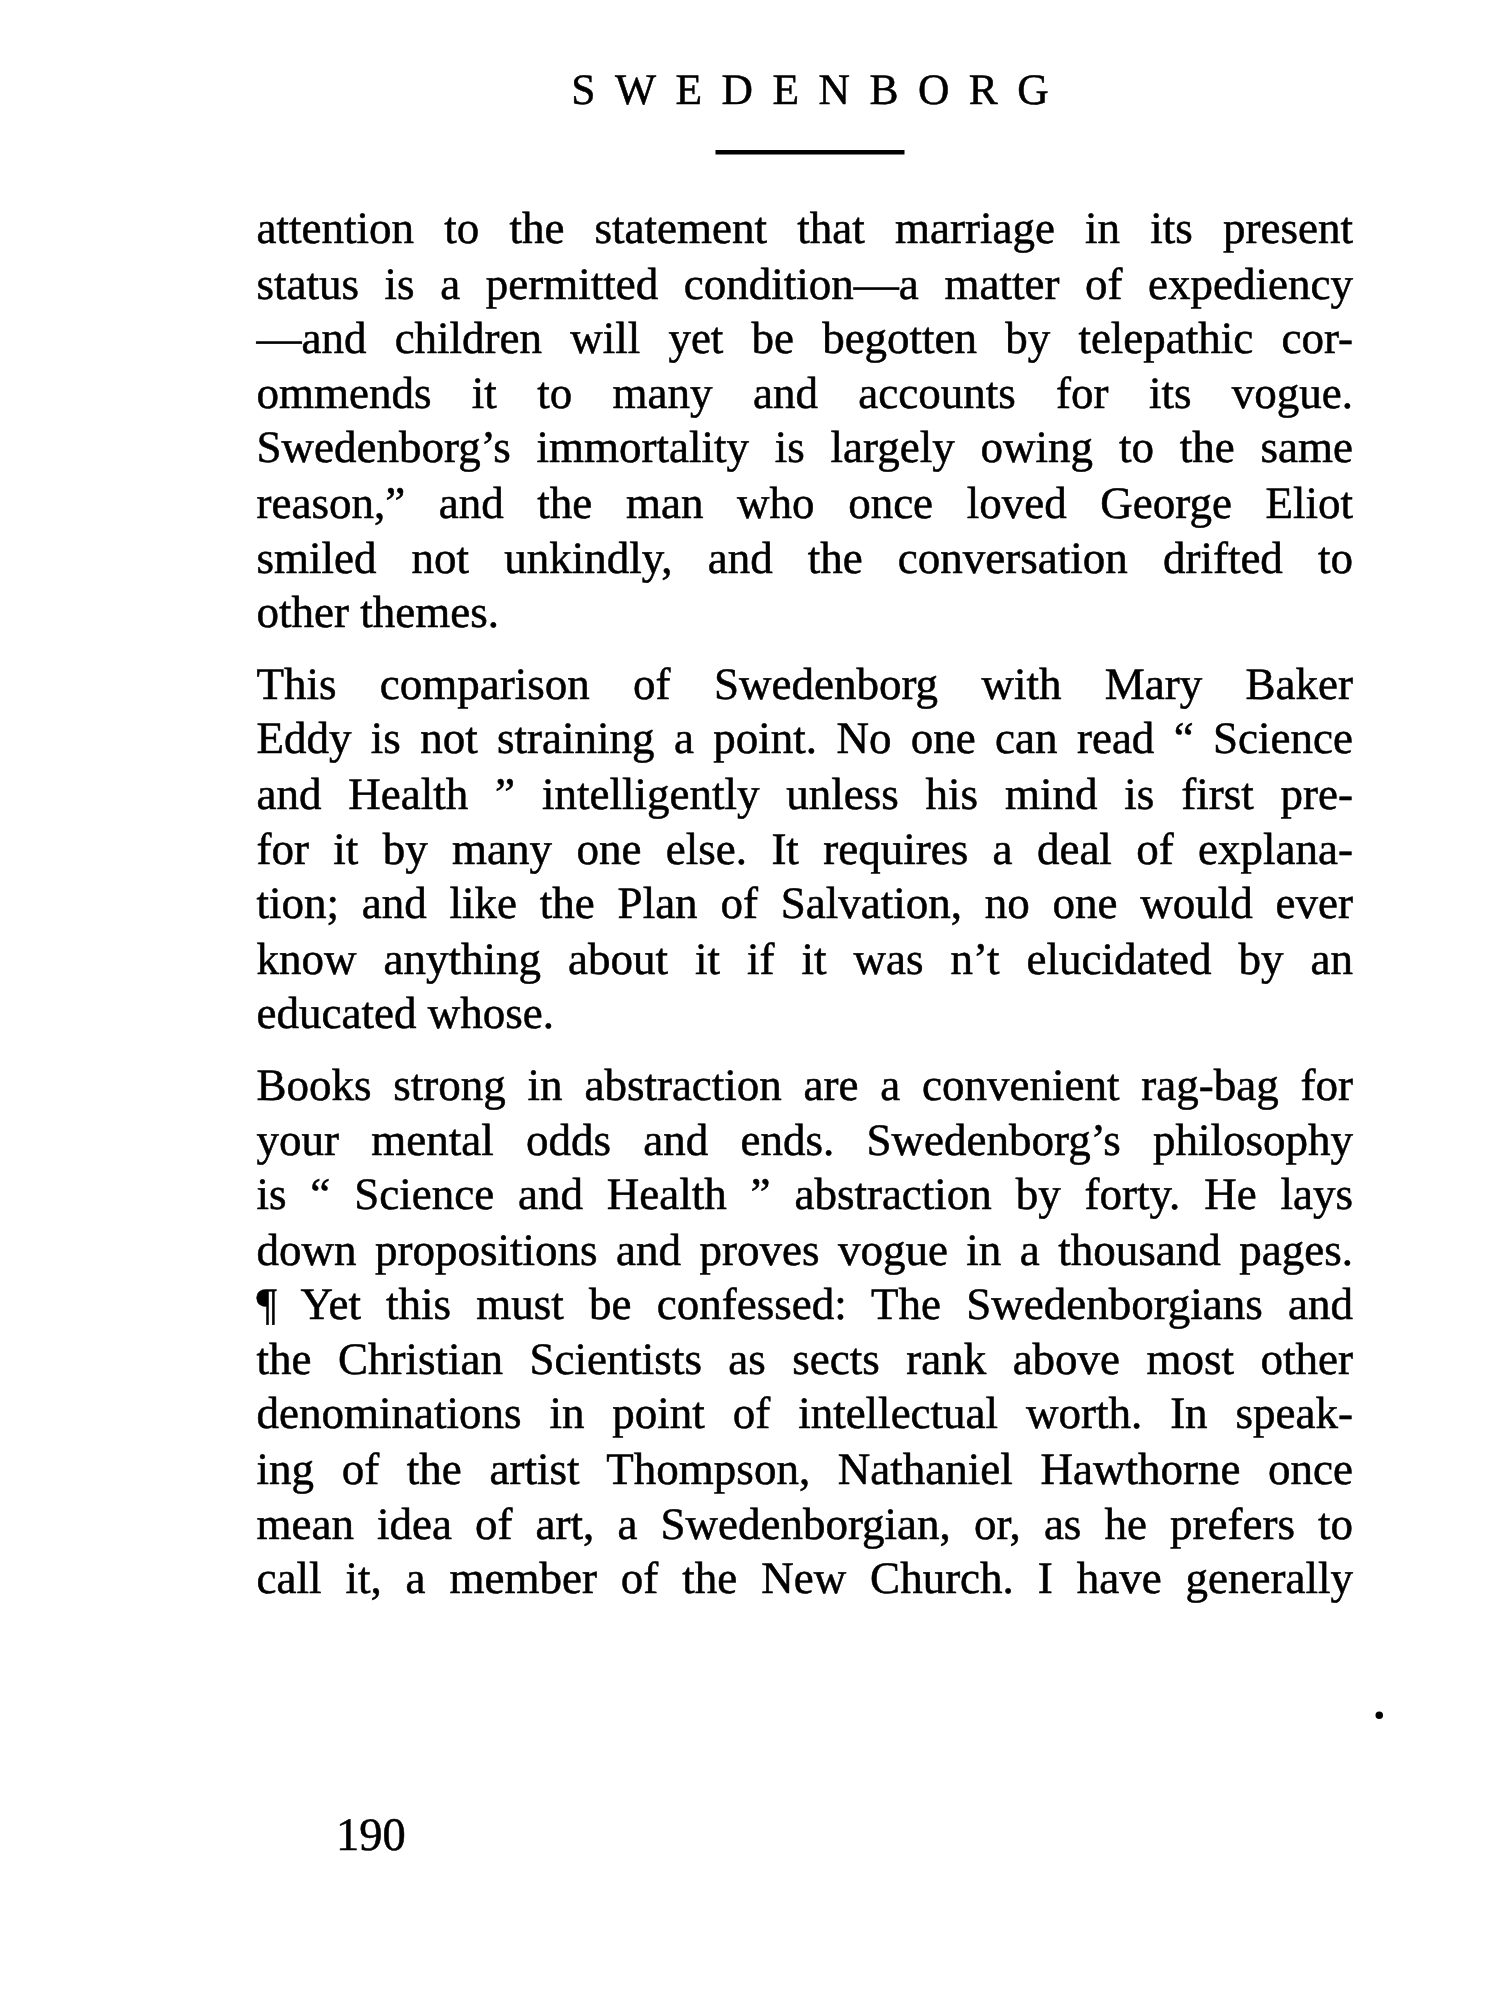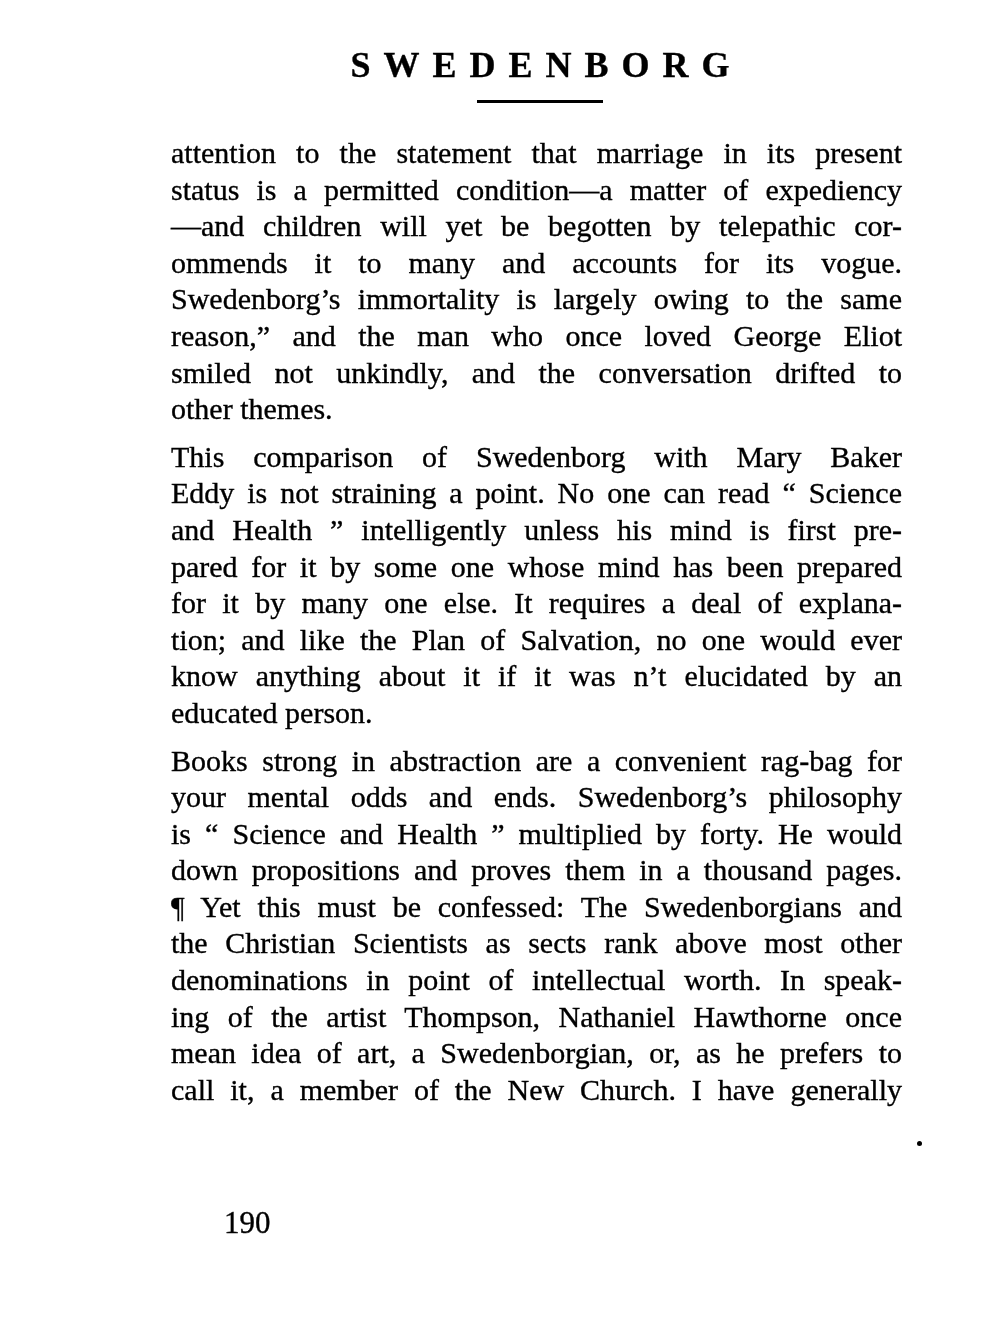--- a/index.html
+++ b/index.html
@@ -15,22 +15,22 @@
     color: #000000;
     font-family: "Liberation Serif", serif;
     overflow: hidden;
     -webkit-text-stroke: 0.35px #000;
   }
   .title {
     position: absolute;
     top: 44px;
     left: 540px;
     transform: translateX(-50%);
-    font-size: 36px;
-    font-weight: bold;
+    font-size: 29px;
+    font-weight: normal;
     letter-spacing: 13px;
     text-indent: 13px;
     white-space: nowrap;
     margin: 0;
   }
   .title-divider {
     position: absolute;
     top: 100px;
     left: 477px;
     width: 126px;
@@ -91,31 +91,30 @@
         <div class="line">ommends it to many and accounts for its vogue.</div>
         <div class="line">Swedenborg’s immortality is largely owing to the same</div>
         <div class="line">reason,” and the man who once loved George Eliot</div>
         <div class="line">smiled not unkindly, and the conversation drifted to</div>
         <div class="line short">other themes.</div>
       </div>
       <div class="paragraph">
         <div class="line">This comparison of Swedenborg with Mary Baker</div>
         <div class="line">Eddy is not straining a point. No one can read “ Science</div>
         <div class="line">and Health ” intelligently unless his mind is first pre-</div>
-        <div class="line">pared for it by some one whose mind has been prepared</div>
         <div class="line">for it by many one else. It requires a deal of explana-</div>
         <div class="line">tion; and like the Plan of Salvation, no one would ever</div>
         <div class="line">know anything about it if it was n’t elucidated by an</div>
-        <div class="line short">educated person.</div>
+        <div class="line short">educated whose.</div>
       </div>
       <div class="paragraph">
         <div class="line">Books strong in abstraction are a convenient rag-bag for</div>
         <div class="line">your mental odds and ends. Swedenborg’s philosophy</div>
-        <div class="line">is “ Science and Health ” multiplied by forty. He would</div>
-        <div class="line">down propositions and proves them in a thousand pages.</div>
+        <div class="line">is “ Science and Health ” abstraction by forty. He lays</div>
+        <div class="line">down propositions and proves vogue in a thousand pages.</div>
         <div class="line">¶ Yet this must be confessed: The Swedenborgians and</div>
         <div class="line">the Christian Scientists as sects rank above most other</div>
         <div class="line">denominations in point of intellectual worth. In speak-</div>
         <div class="line">ing of the artist Thompson, Nathaniel Hawthorne once</div>
         <div class="line">mean idea of art, a Swedenborgian, or, as he prefers to</div>
         <div class="line">call it, a member of the New Church. I have generally</div>
       </div>
     </div>
 
   <div class="page-number">190</div>

